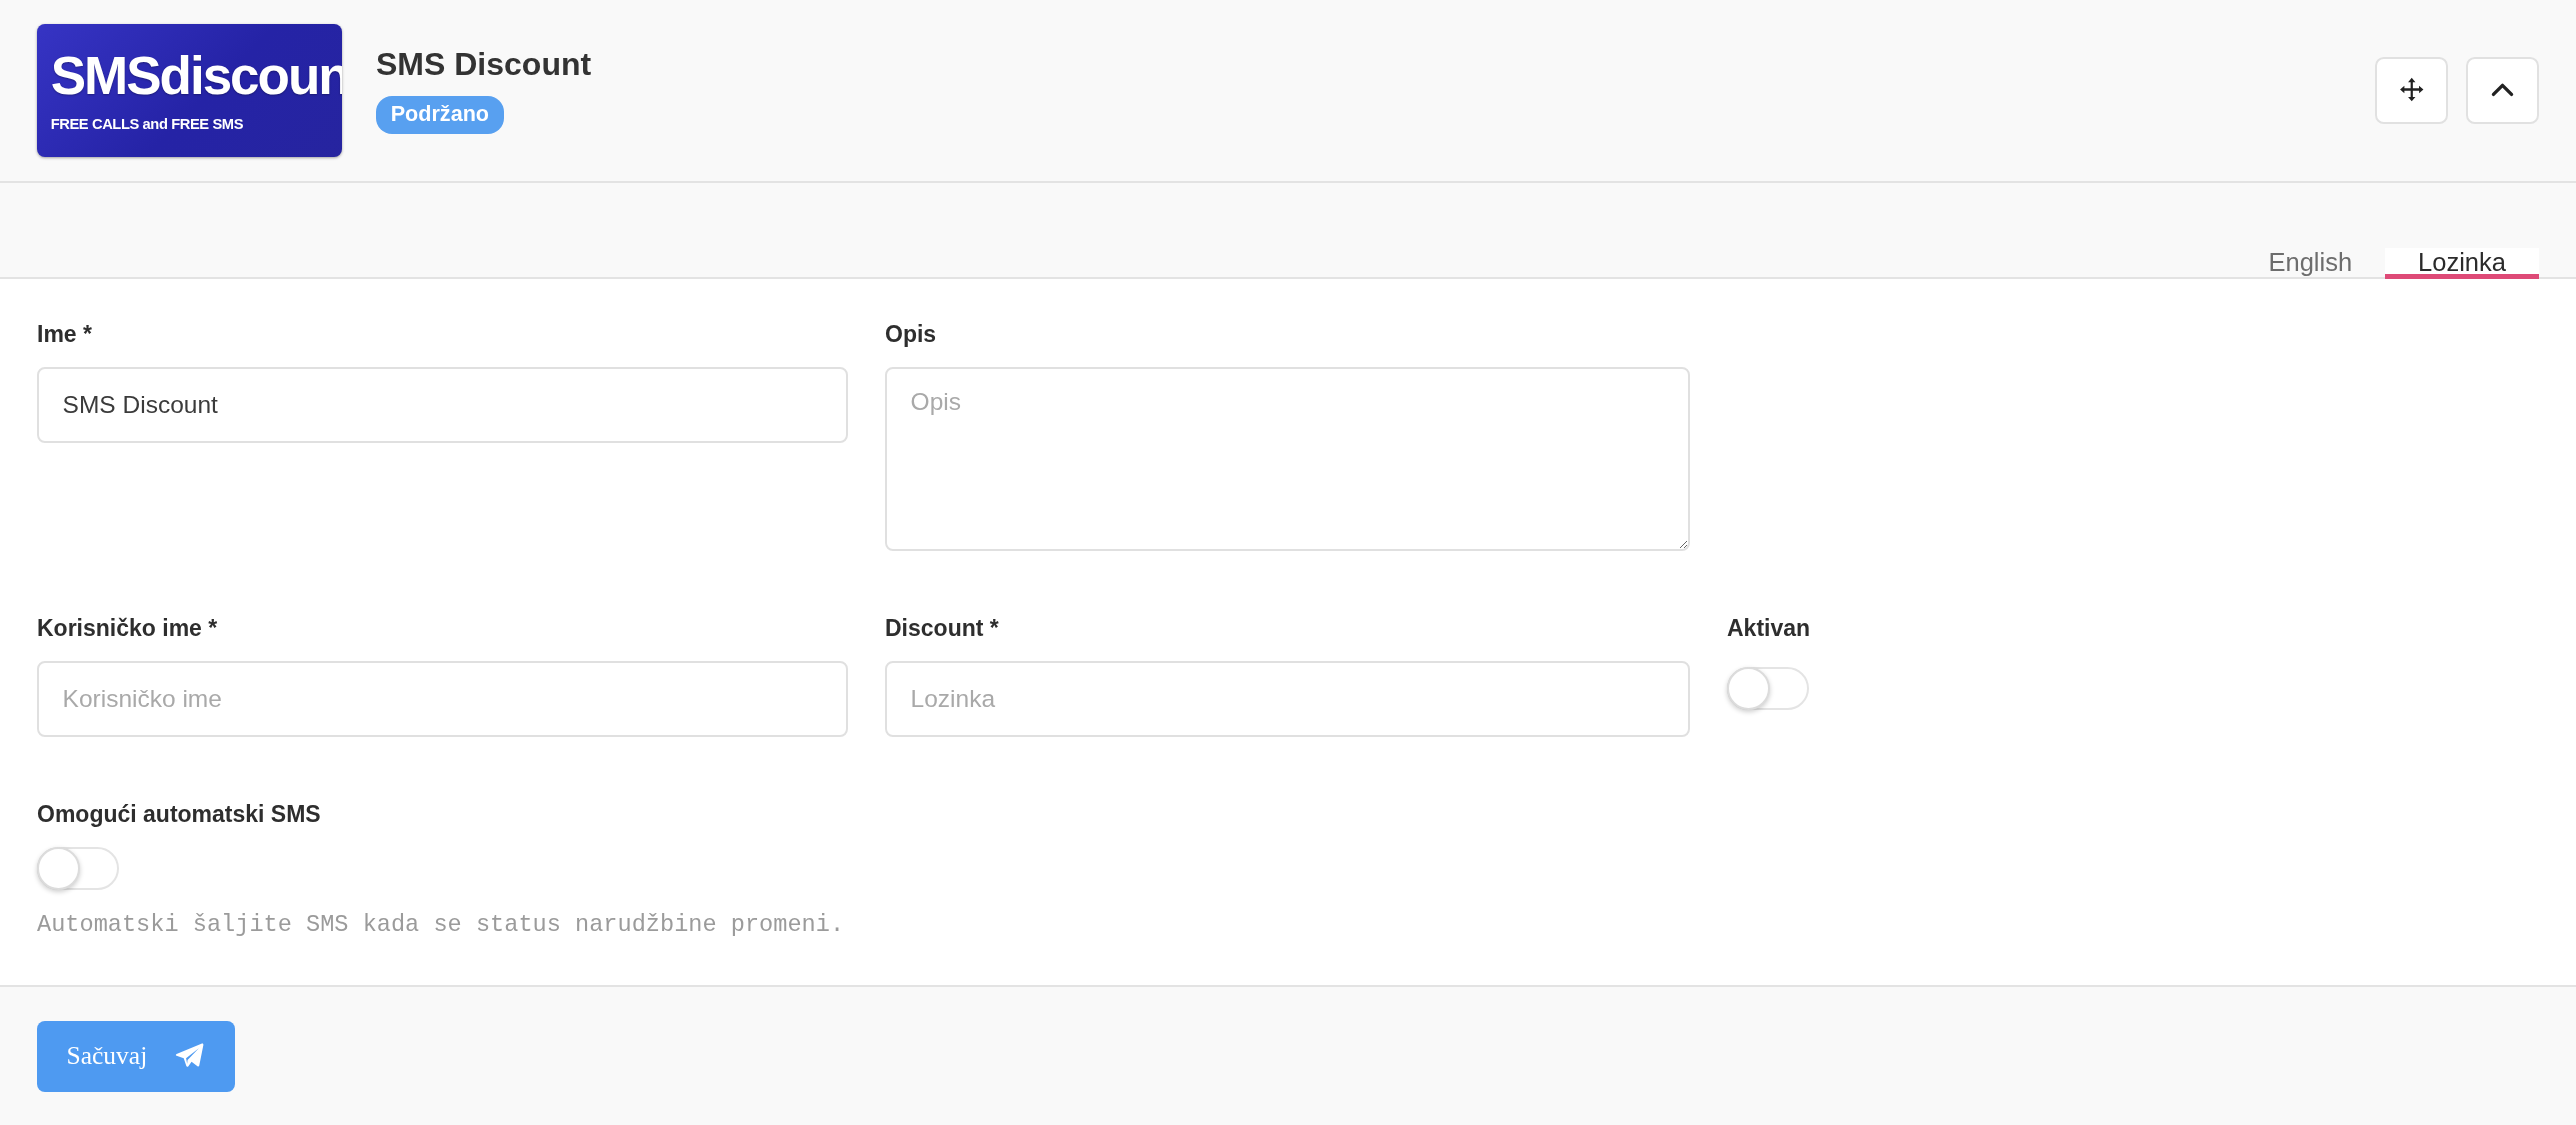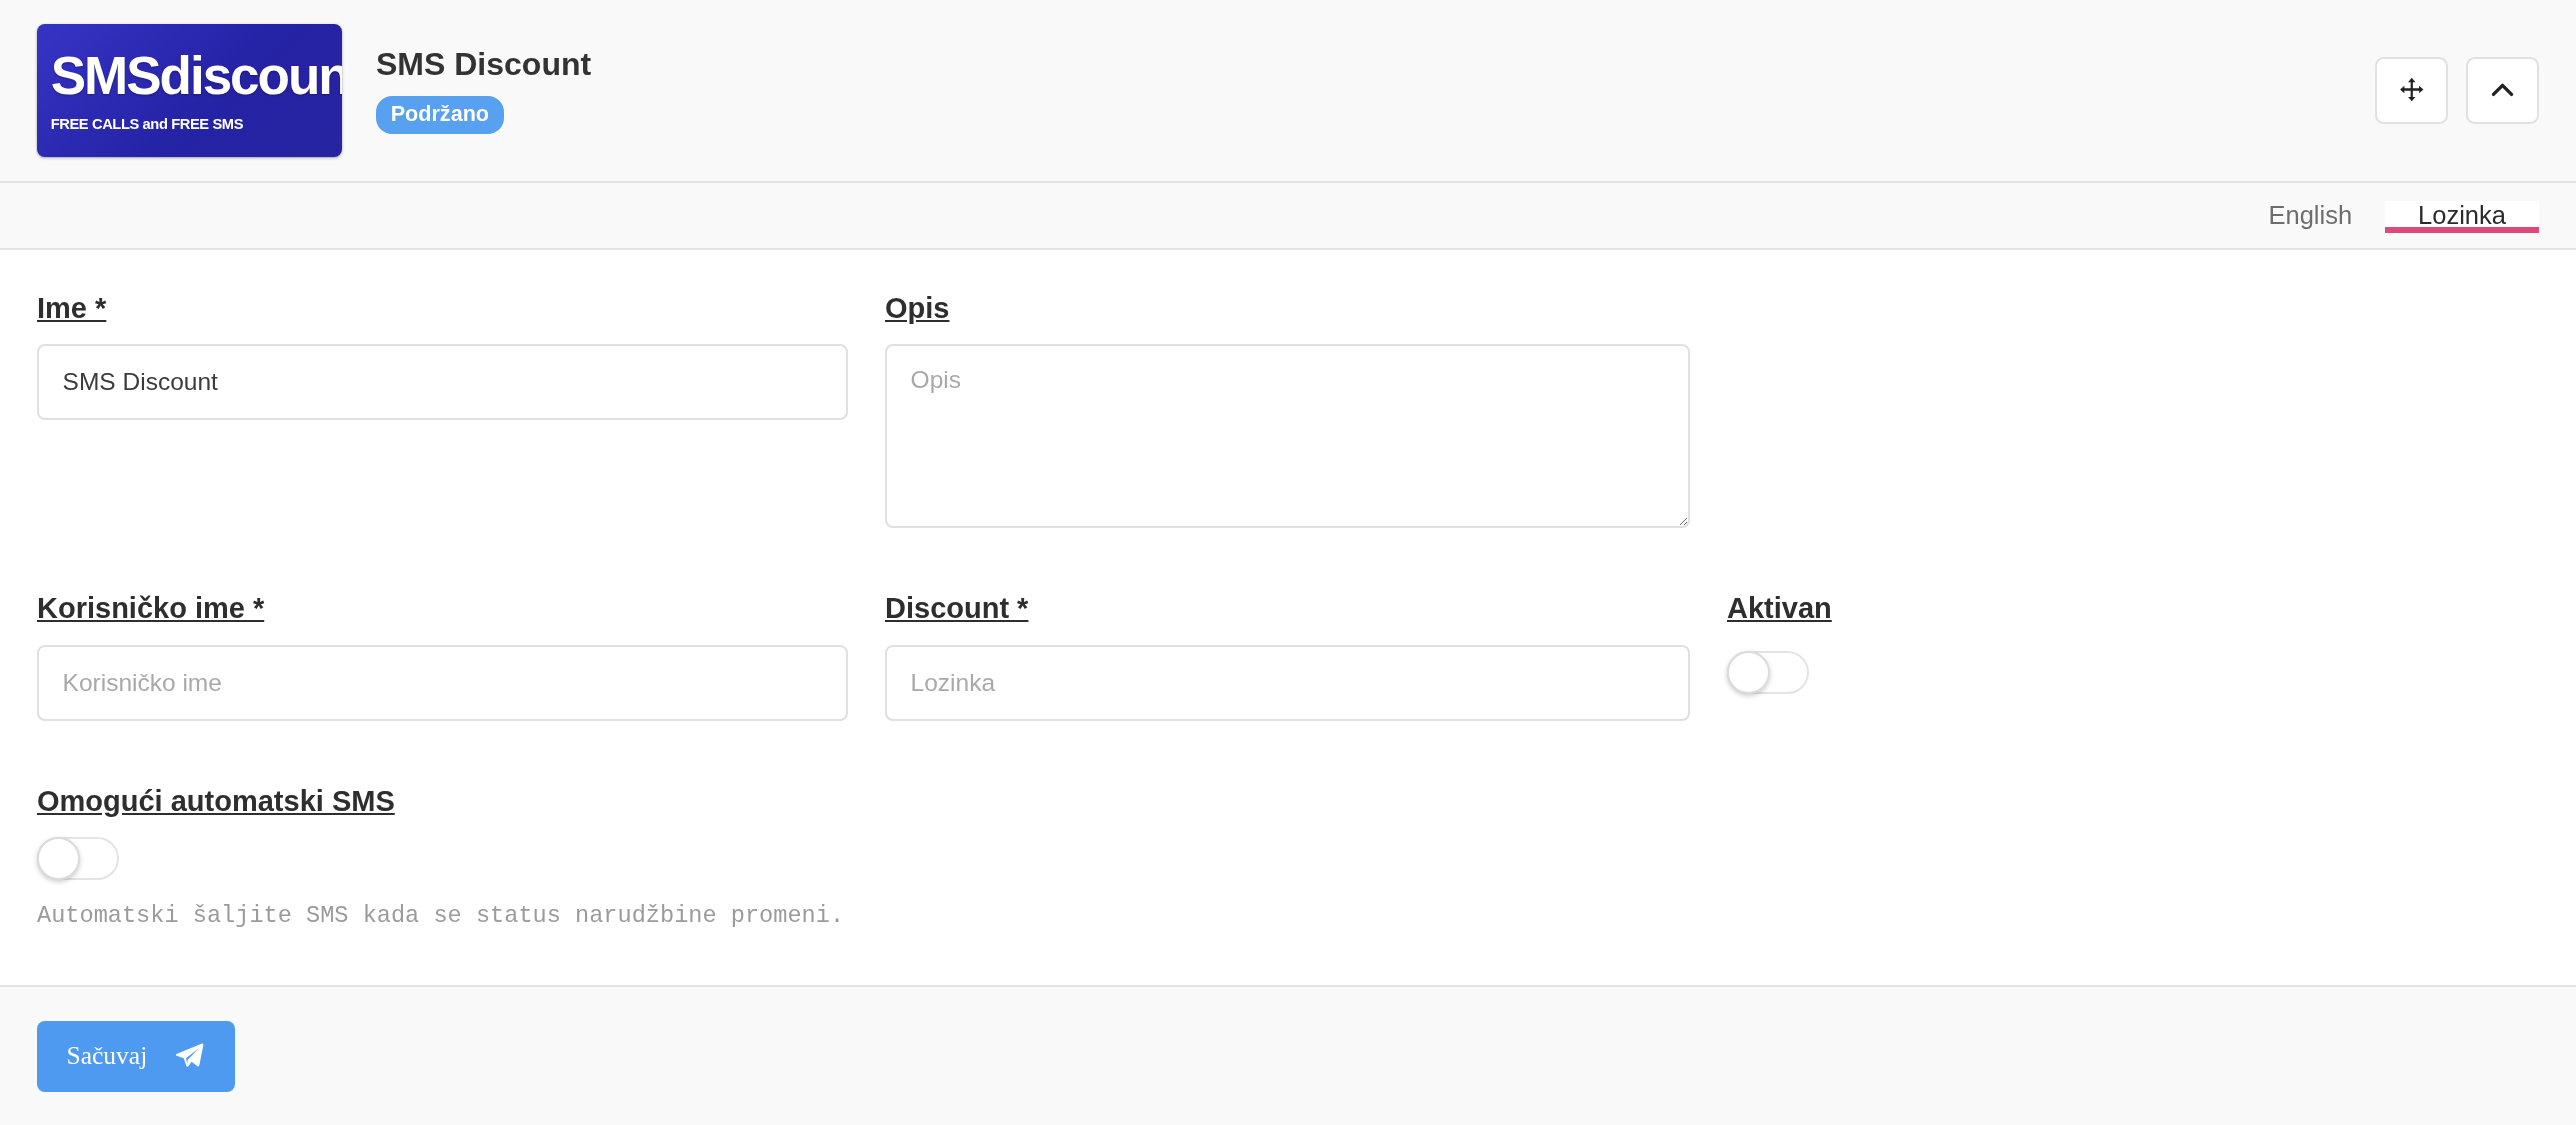--- a/index.html
+++ b/index.html
@@ -108,24 +108,24 @@
     justify-content: center;
     cursor: pointer;
     padding: 0;
   }
   .icon-btn svg { display: block; }
 
   
   .tab-strip {
     background: #f9f9f9;
     border-bottom: 2.9px solid #e3e3e3;
-    height: 67px;
+    height: 96px;
     display: flex;
     justify-content: flex-end;
-    align-items: center;
+    align-items: flex-end;
     padding: 0 37px 0 0;
     flex: 0 0 auto;
   }
   .tab {
     display: flex;
     align-items: center;
     justify-content: center;
     padding: 0 33px;
     font-size: 25.5px;
     color: #6d6d6d;
@@ -164,27 +164,26 @@
     display: flex;
     flex-direction: column;
   }
   .field.col-name   { width: 811px; }
   .field.col-desc   { width: 805px; }
   .field.col-user   { width: 811px; }
   .field.col-pass   { width: 805px; }
   .field.col-active { width: 324px; }
 
   .field-label {
-    font-size: 29px;
+    font-size: 23px;
     font-weight: bold;
     color: #2e2e2e;
     margin-bottom: 19.6px;
     line-height: 1.1;
     white-space: nowrap;
-    text-decoration: underline;
   }
 
   .text-input {
     width: 100%;
     height: 76px;
     border: 2px solid #e0e0e0;
     border-radius: 7.9px;
     background: #ffffff;
     font-size: 24.5px;
     color: #3b3b3b;

